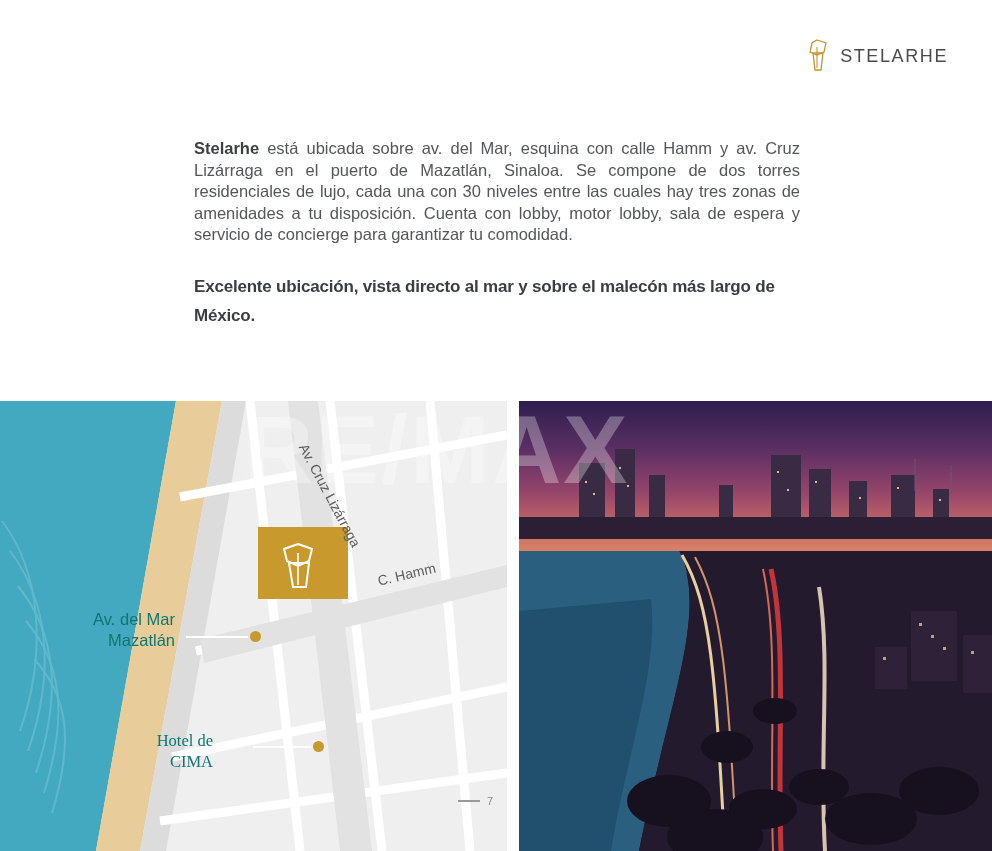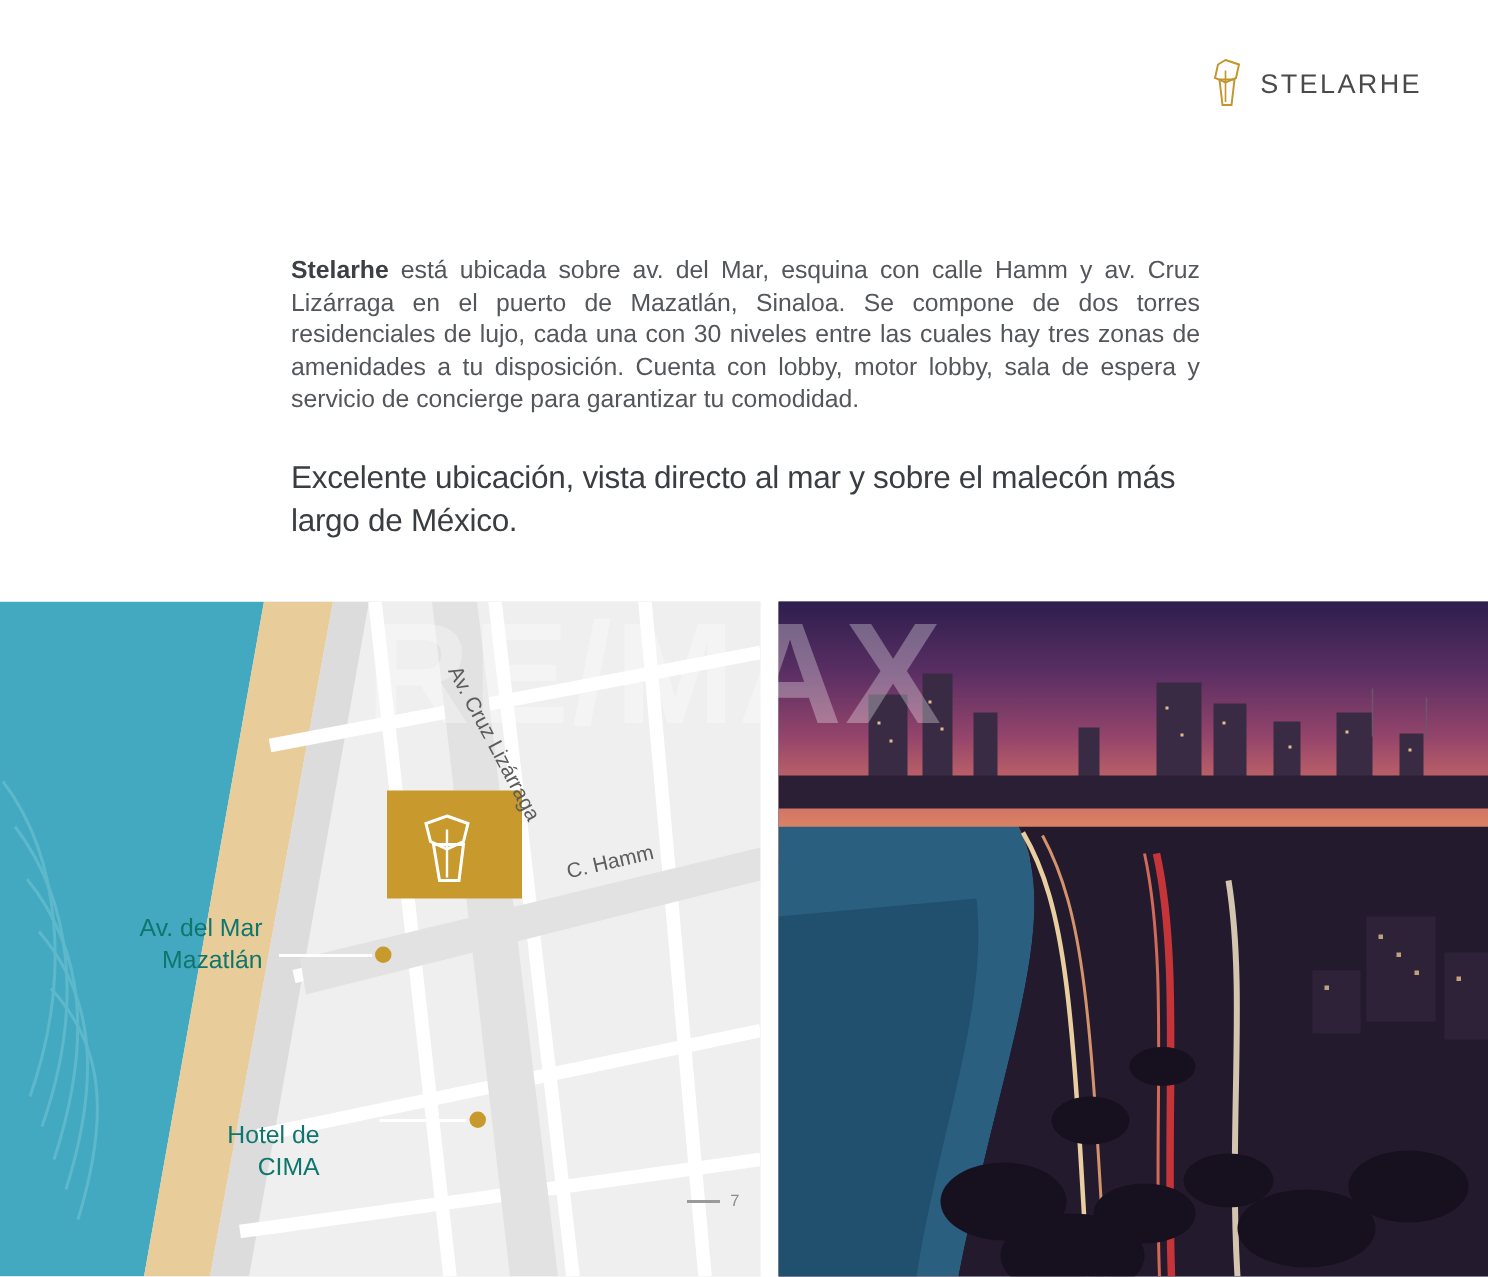--- a/index.html
+++ b/index.html
@@ -35,39 +35,38 @@
     color: #4a4a4a;
     font-weight: 400;
   }
 
   
   .copy {
     position: absolute;
     left: 194px;
     top: 138px;
     width: 606px;
-    margin-top: 32px;
   }
   .paragraph {
     font-size: 16.5px;
     line-height: 21.6px;
     color: #53565a;
     text-align: justify;
     margin: 0;
     font-weight: 400;
   }
   .paragraph .lead {
     font-weight: 700;
     color: #3c3f43;
   }
   .headline {
     margin: 26px 0 0 0;
-    font-size: 21px;
+    font-size: 17px;
     line-height: 29px;
-    font-weight: 400;
+    font-weight: 700;
     color: #3a3d41;
     letter-spacing: -0.2px;
   }
 
   
   .media-row {
     position: absolute;
     left: 0;
     top: 401px;
     width: 992px;
@@ -241,21 +240,21 @@
     <div class="street-name" style="left:310px;top:40px;transform:rotate(62deg);transform-origin:left top;">Av. Cruz Lizárraga</div>
     <div class="street-name" style="left:372px;top:570px;transform:rotate(-13deg);transform-origin:left top;position:absolute;top:172px;left:376px;">C. Hamm</div>
 
     <div class="map-label" style="left:30px;top:208px;width:145px;">
       <span>Av. del Mar</span><br>
       <span>Mazatlán</span>
     </div>
     <div class="leader" style="left:186px;top:235px;width:62px;"></div>
     <div class="dot" style="left:250px;top:230px;"></div>
 
-    <div class="map-label" style="left:30px;top:346px;width:183px;">
+    <div class="map-label" style="left:30px;top:329px;width:183px;font-family:Liberation Serif, serif;">
       <span>Hotel de</span><br>
       <span>CIMA</span>
     </div>
     <div class="leader" style="left:253px;top:345px;width:58px;"></div>
     <div class="dot" style="left:313px;top:340px;"></div>
 
     <div class="scale-bar">
       <span class="scale-line"></span>
       <span class="scale-text">7</span>
     </div>

